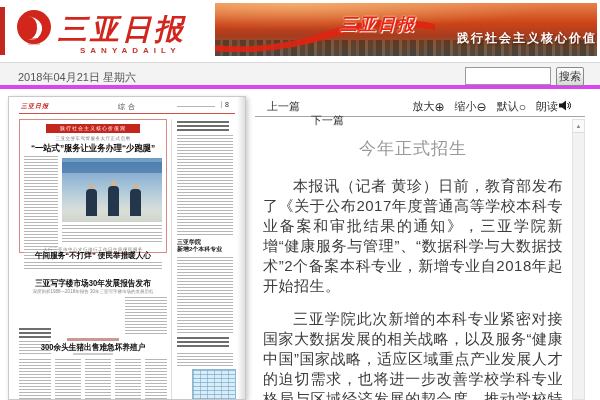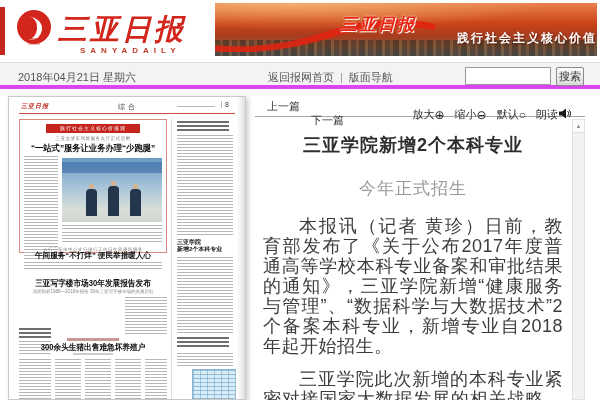--- a/index.html
+++ b/index.html
@@ -119,31 +119,31 @@
   .rc-table { position:absolute; left:20px; top:250px; width:44px; height:54px;
     border:1px solid #8fb8d4; background-color:#d9edf8;
     background-image:repeating-linear-gradient(to bottom,rgba(90,150,190,.55) 0 1px,transparent 1px 4px),
       repeating-linear-gradient(to right,rgba(90,150,190,.45) 0 1px,transparent 1px 7px); }
 
   
   #artnav { position:absolute; left:255px; top:96px; width:330px; height:21px;
     border-bottom:1px solid #a6a6a6; font-size:11px; color:#333; }
   .an-prev { position:absolute; left:12px; top:3px; cursor:pointer; }
   .an-next { position:absolute; left:56px; top:17px; cursor:pointer; }
-  .an-ctrls { position:absolute; right:14px; top:11px; white-space:nowrap; }
+  .an-ctrls { position:absolute; right:14px; top:3px; white-space:nowrap; }
   .an-ctrl { cursor:pointer; margin-left:7px; }
   .an-ico { font-size:12px; vertical-align:-1px; color:#222; }
   .speaker-svg { vertical-align:-1px; margin-left:1px; }
 
   #artbody { position:absolute; left:255px; top:117px; width:316px; height:283px; overflow:hidden; }
   .art-title { margin-top:16px; text-align:center; font-size:18px; font-weight:bold;
     color:#2e2e2e; letter-spacing:1px; }
   .art-sub { margin-top:20px; text-align:center; font-size:17px; color:#999; letter-spacing:1px; }
   .art-paras { margin:16px 8px 0 8px; }
-  .art-paras p { font-size:18px; line-height:20px; color:#3c3c3c; text-align:justify;
+  .art-paras p { font-size:15px; line-height:20px; color:#3c3c3c; text-align:justify;
     text-indent:2em; margin-bottom:13px; letter-spacing:.5px; }
 
   .scrollbar { position:absolute; left:572px; top:119px; width:13px; height:281px;
     background:#f2f2f2; border:1px solid #e2e2e2; cursor:pointer; }
   .scroll-up { position:absolute; left:0; top:0; width:11px; height:13px; background:#fafafa;
     border-bottom:1px solid #ddd; font-size:6px; color:#8a8a8a; text-align:center;
     line-height:13px; cursor:pointer; }
 </style>
 </head>
 <body>
@@ -168,23 +168,20 @@
       <svg class="banner-ribbon" width="230" height="34" viewBox="0 0 230 34">
         <path d="M0 26 Q60 34 120 14 Q180 -6 230 6 L230 12 Q175 2 125 20 Q60 40 0 32 Z" fill="#e02412" opacity=".9"></path>
       </svg>
       <div class="banner-brand">三亚日报</div>
       <div class="banner-slogan2">践行社会主义核心价值观</div>
     </div>
   </div>
 
   <div id="toolbar">
     <div class="tb-date">2018年04月21日 星期六</div>
-    <div class="tb-links">
-      <a>返回报网首页</a><span class="tb-sep">|</span><a>版面导航</a>
-    </div>
     <input class="tb-search-input" type="text" value="" style="">
     <button class="tb-search-btn">搜索</button>
   </div>
 
   <div id="thumb">
     <div class="th-masthead">三亚日报</div>
     <div class="th-section">综合</div>
     <div class="th-meta-sim sim"></div>
     <div class="th-pageno">8</div>
     <div class="th-redrule"></div>
@@ -250,21 +247,20 @@
       <span class="an-ctrl"><span>默认</span><span class="an-ico">○</span></span>
       <span class="an-ctrl"><span>朗读</span><svg class="speaker-svg" width="12" height="11" viewBox="0 0 12 11">
           <polygon points="0,3.5 3,3.5 7,0.5 7,10.5 3,7.5 0,7.5" fill="#1a1a1a"></polygon>
           <path d="M8.5 3 A3.2 3.2 0 0 1 8.5 8" stroke="#1a1a1a" stroke-width="1" fill="none"></path>
           <path d="M10 1.8 A5 5 0 0 1 10 9.2" stroke="#1a1a1a" stroke-width="1" fill="none"></path>
         </svg></span>
     </span>
   </div>
 
   <div id="artbody">
-    <h1 class="art-title">三亚学院新增2个本科专业</h1>
     <div class="art-sub">今年正式招生</div>
     <div class="art-paras">
       <p>本报讯（记者 黄珍）日前，教育部发布了《关于公布2017年度普通高等学校本科专业备案和审批结果的通知》，三亚学院新增“健康服务与管理”、“数据科学与大数据技术”2个备案本科专业，新增专业自2018年起开始招生。</p>
       <p>三亚学院此次新增的本科专业紧密对接国家大数据发展的相关战略，以及服务“健康中国”国家战略，适应区域重点产业发展人才的迫切需求，也将进一步改善学校学科专业格局与区域经济发展的契合度，推动学校特色发展与内涵发展。</p>
 
     </div>
   </div>
 
   <div class="scrollbar">
     <div class="scroll-up">▲</div>

